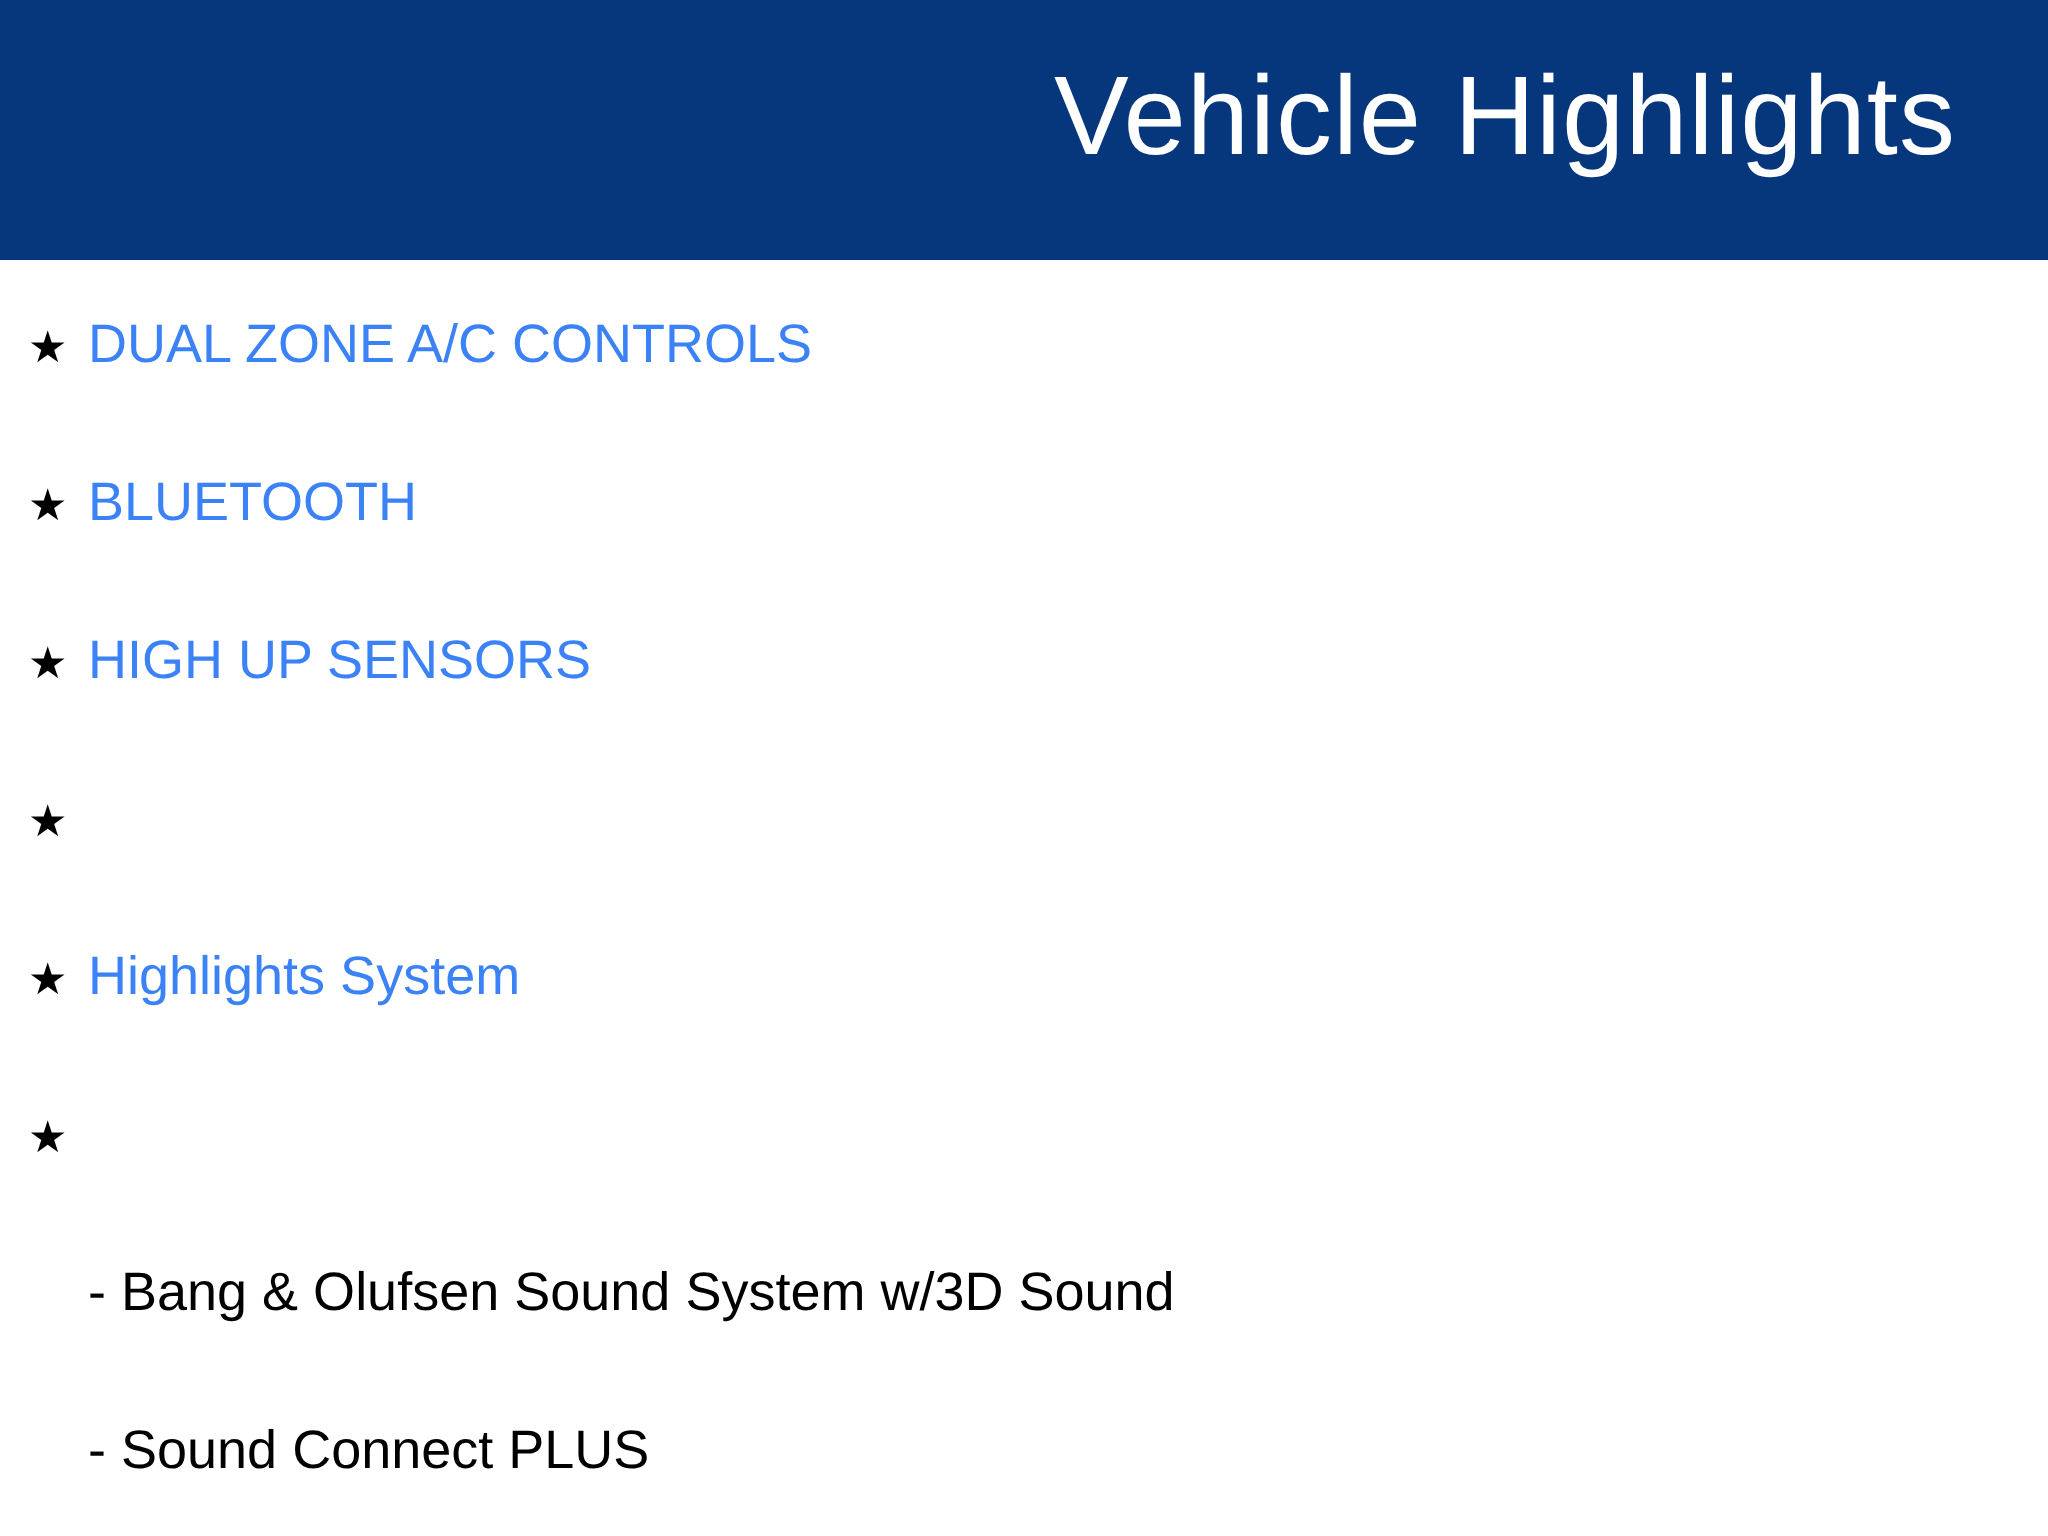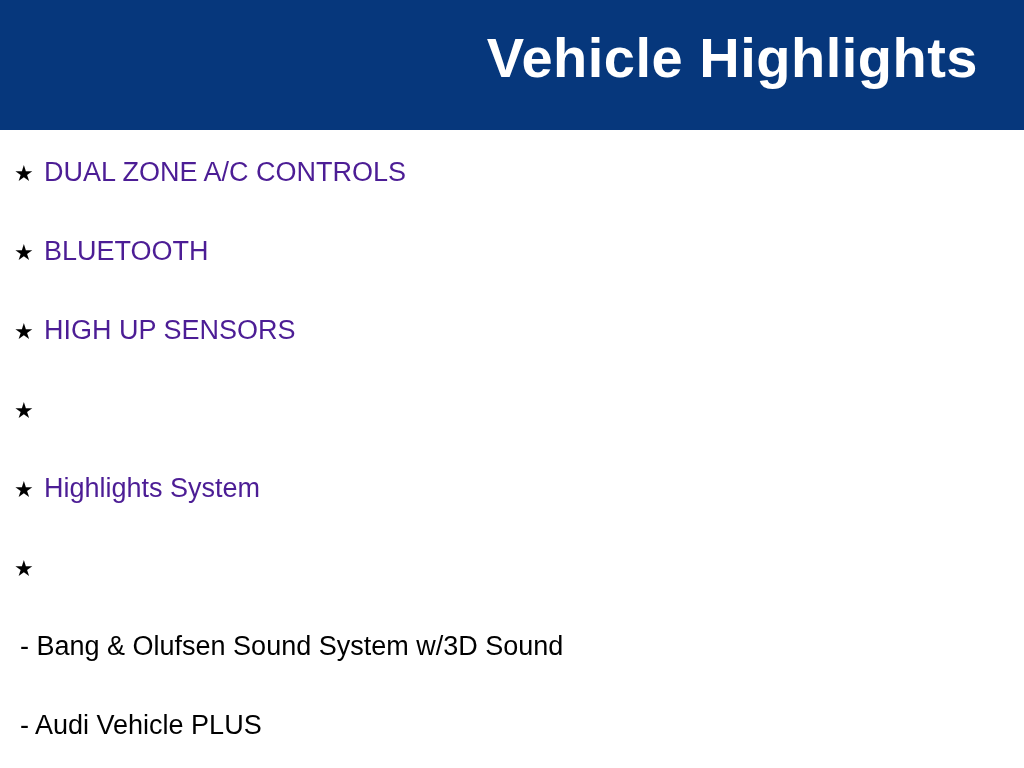--- a/index.html
+++ b/index.html
@@ -27,21 +27,21 @@
     height: 130px;
     background: #06377c;
     box-sizing: border-box;
   }
   .header-title {
     position: absolute;
     right: 46px;
     top: 27px;
     color: #ffffff;
     font-size: 56px;
-    font-weight: bold;
+    font-weight: normal;
     letter-spacing: 0.5px;
     line-height: 1.1;
     white-space: nowrap;
   }
   .content {
     position: absolute;
     top: 130px;
     left: 0;
     width: 1024px;
     height: 638px;
@@ -58,30 +58,30 @@
   .bullet-marker {
     width: 30px;
     flex: 0 0 30px;
     color: #000000;
     font-size: 22px;
     line-height: 30px;
     text-align: left;
     padding-top: 3px;
   }
   .bullet-text {
-    color: #4c1d95;
+    color: #3b82f6;
     font-size: 27px;
     line-height: 32px;
     white-space: nowrap;
   }
   .sub-row {
     display: flex;
     align-items: flex-start;
     height: 79px;
-    padding-left: 20px;
+    padding-left: 44px;
     box-sizing: border-box;
   }
   .sub-text {
     color: #000000;
     font-size: 27px;
     line-height: 32px;
     white-space: nowrap;
   }
 </style>
 </head>
@@ -121,17 +121,17 @@
 
     <div class="bullet-row">
       <span class="bullet-marker">★</span>
     </div>
 
     <div class="sub-row">
       <span class="sub-text">- Bang &amp; Olufsen Sound System w/3D Sound</span>
     </div>
 
     <div class="sub-row">
-      <span class="sub-text">- Audi Vehicle PLUS</span>
+      <span class="sub-text">- Sound Connect PLUS</span>
     </div>
 
   </div>
 </div>
 
 </body></html>

